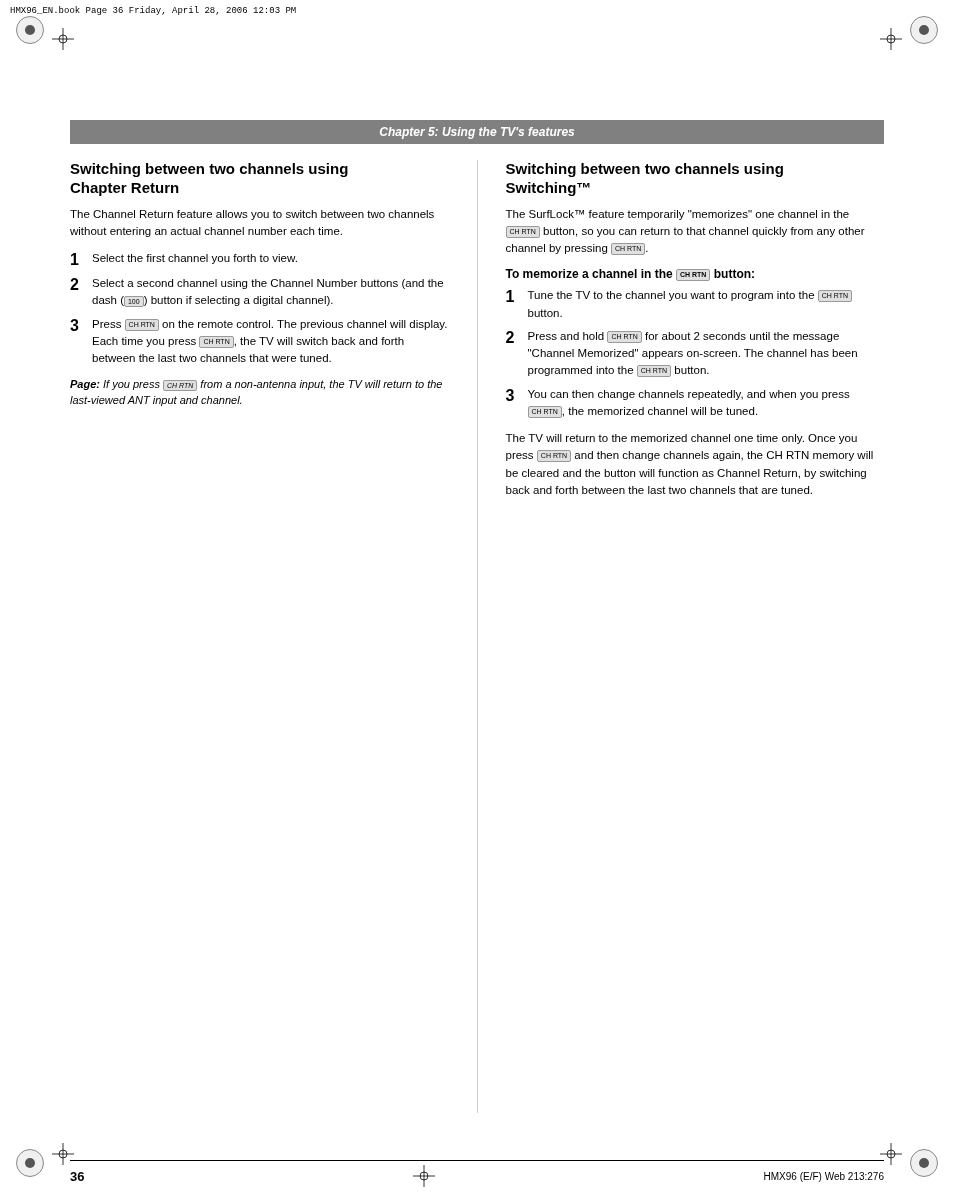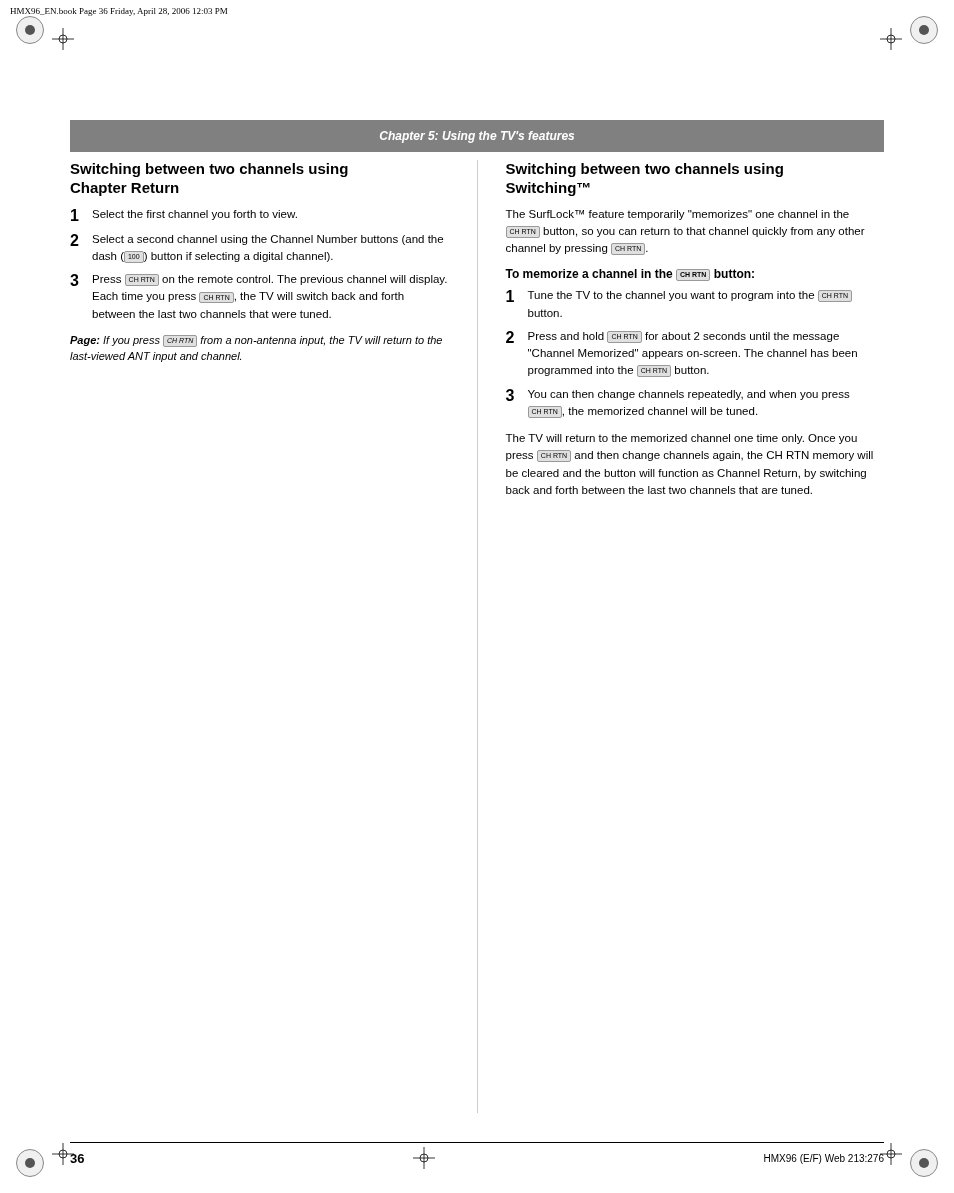--- a/index.html
+++ b/index.html
@@ -19,30 +19,30 @@
       position: absolute;
       top: 0;
       left: 0;
       right: 0;
       height: 22px;
       display: flex;
       align-items: center;
       justify-content: space-between;
       padding: 0 10px;
       font-size: 9px;
-      font-family: Liberation Serif, serif;
+      font-family: Liberation Mono, monospace;
     }
 
     
     .chapter-header {
       position: absolute;
       top: 120px;
       left: 70px;
       right: 70px;
-      height: 32px;
+      height: 24px;
       background: #808080;
       display: flex;
       align-items: center;
       justify-content: center;
     }
     .chapter-header span {
       color: #ffffff;
       font-family: Arial, sans-serif;
       font-size: 12px;
       font-style: italic;
@@ -146,21 +146,21 @@
     
     .col-divider {
       width: 1px;
       background: #cccccc;
       align-self: stretch;
     }
 
     
     .footer {
       position: absolute;
-      bottom: 24px;
+      bottom: 6px;
       left: 70px;
       right: 70px;
       display: flex;
       align-items: center;
       justify-content: space-between;
       font-family: Arial, sans-serif;
       font-size: 10px;
       border-top: 1px solid #000;
       padding-top: 4px;
     }
@@ -244,20 +244,21 @@
   <span>Chapter 5: Using the TV's features</span>
 </div>
 
 <div class="content-area">
 
   <div class="col-left">
     <div class="section-heading">
       <span>Switching between two channels using</span><br>
       <span>Chapter Return</span>
     </div>
+    <div class="section-body">The Channel Return feature allows you to switch between two channels without entering an actual channel number each time.</div>
 
     <ol class="num-list">
       <li>
         <span class="num">1</span>
         <span>Select the first channel you forth to view.</span>
       </li>
       <li>
         <span class="num">2</span>
         <span>Select a second channel using the Channel Number buttons (and the dash (<span class="btn-inline">100</span>) button if selecting a digital channel).</span>
       </li>

